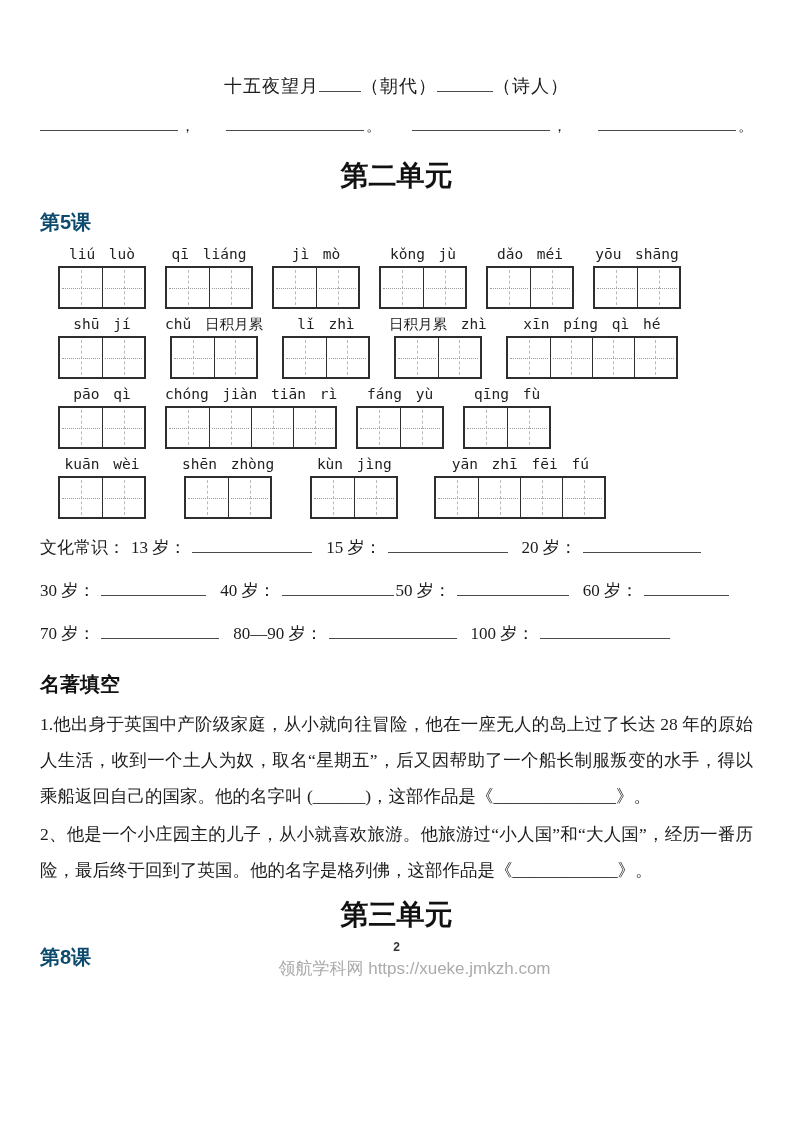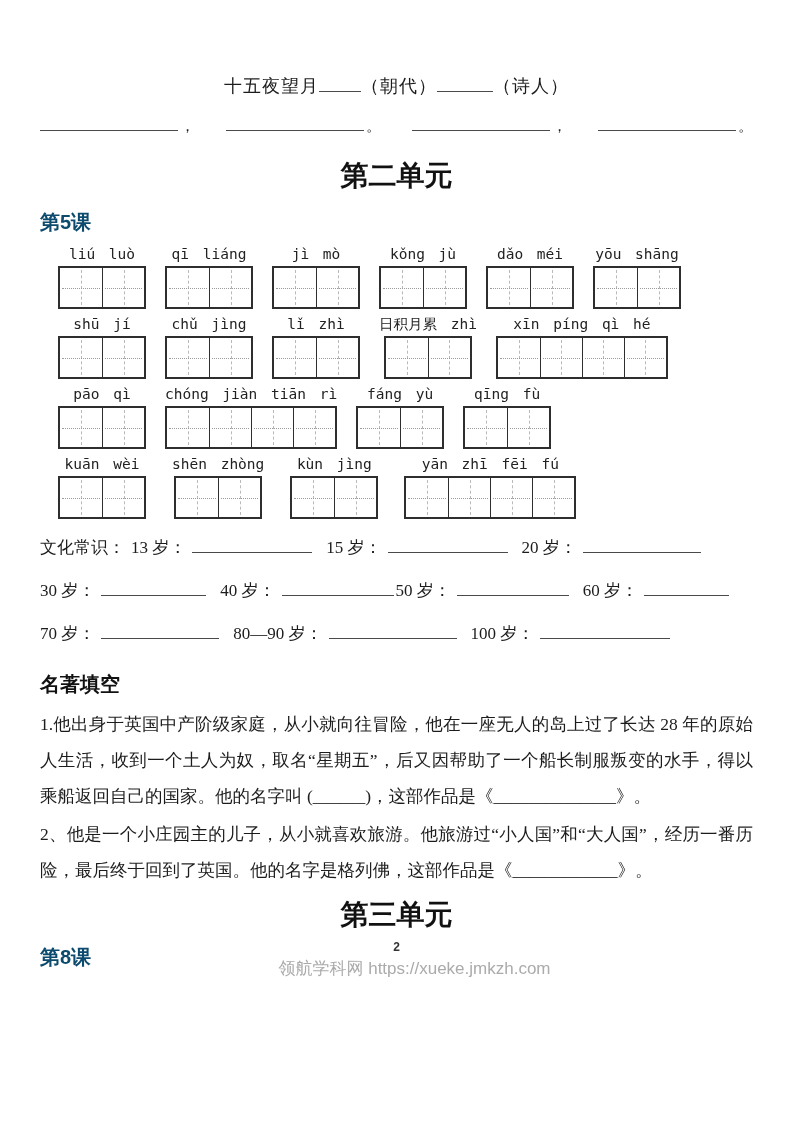--- a/index.html
+++ b/index.html
@@ -31,21 +31,21 @@
   
   .unit-title{font-family:"Liberation Sans", sans-serif;font-weight:bold;
     font-size:28px;text-align:center;margin:26px 0 14px 0;color:#111;}
   .lesson-title{font-family:"Liberation Sans", sans-serif;font-weight:bold;
     font-size:20px;margin:6px 0 10px 0;color:#0c4a6e;}
   .section-title{font-family:"Liberation Sans", sans-serif;font-weight:bold;
     font-size:20px;margin:12px 0 8px 0;color:#111;}
 
   
   .py-row{display:flex;gap:19px;margin-bottom:7px;align-items:flex-end;padding-left:18px;}
-  .py-row.r4{gap:26px;}
+  .py-row.r4{gap:36px;}
   .word{display:flex;flex-direction:column;align-items:center;}
   .py{font-family:"DejaVu Sans Mono", monospace;font-size:14.5px;color:#222;
     text-align:center;white-space:nowrap;word-spacing:5px;margin-bottom:3px;line-height:17px;}
   .grid{display:flex;border:2px solid #2e2e2e;background:#fff;}
   .grid .cell{width:42px;height:39px;position:relative;border-left:1.5px solid #2e2e2e;box-sizing:border-box;}
   .grid .cell:first-child{border-left:none;}
   .grid .cell::before{content:"";position:absolute;left:50%;top:2px;bottom:2px;border-left:1px dashed #b9b9b9;}
   .grid .cell::after{content:"";position:absolute;top:50%;left:2px;right:2px;border-top:1px dotted #9b9b9b;}
 
   
@@ -142,21 +142,21 @@
 
     <div class="py-row">
       <div class="word">
           <div class="py">shū jí</div>
           <div class="grid">
             <span class="cell"></span>
             <span class="cell"></span>
           </div>
         </div>
       <div class="word">
-          <div class="py">chǔ jìng</div>
+          <div class="py">chǔ 日积月累</div>
           <div class="grid">
             <span class="cell"></span>
             <span class="cell"></span>
           </div>
         </div>
       <div class="word">
           <div class="py">lǐ zhì</div>
           <div class="grid">
             <span class="cell"></span>
             <span class="cell"></span>

